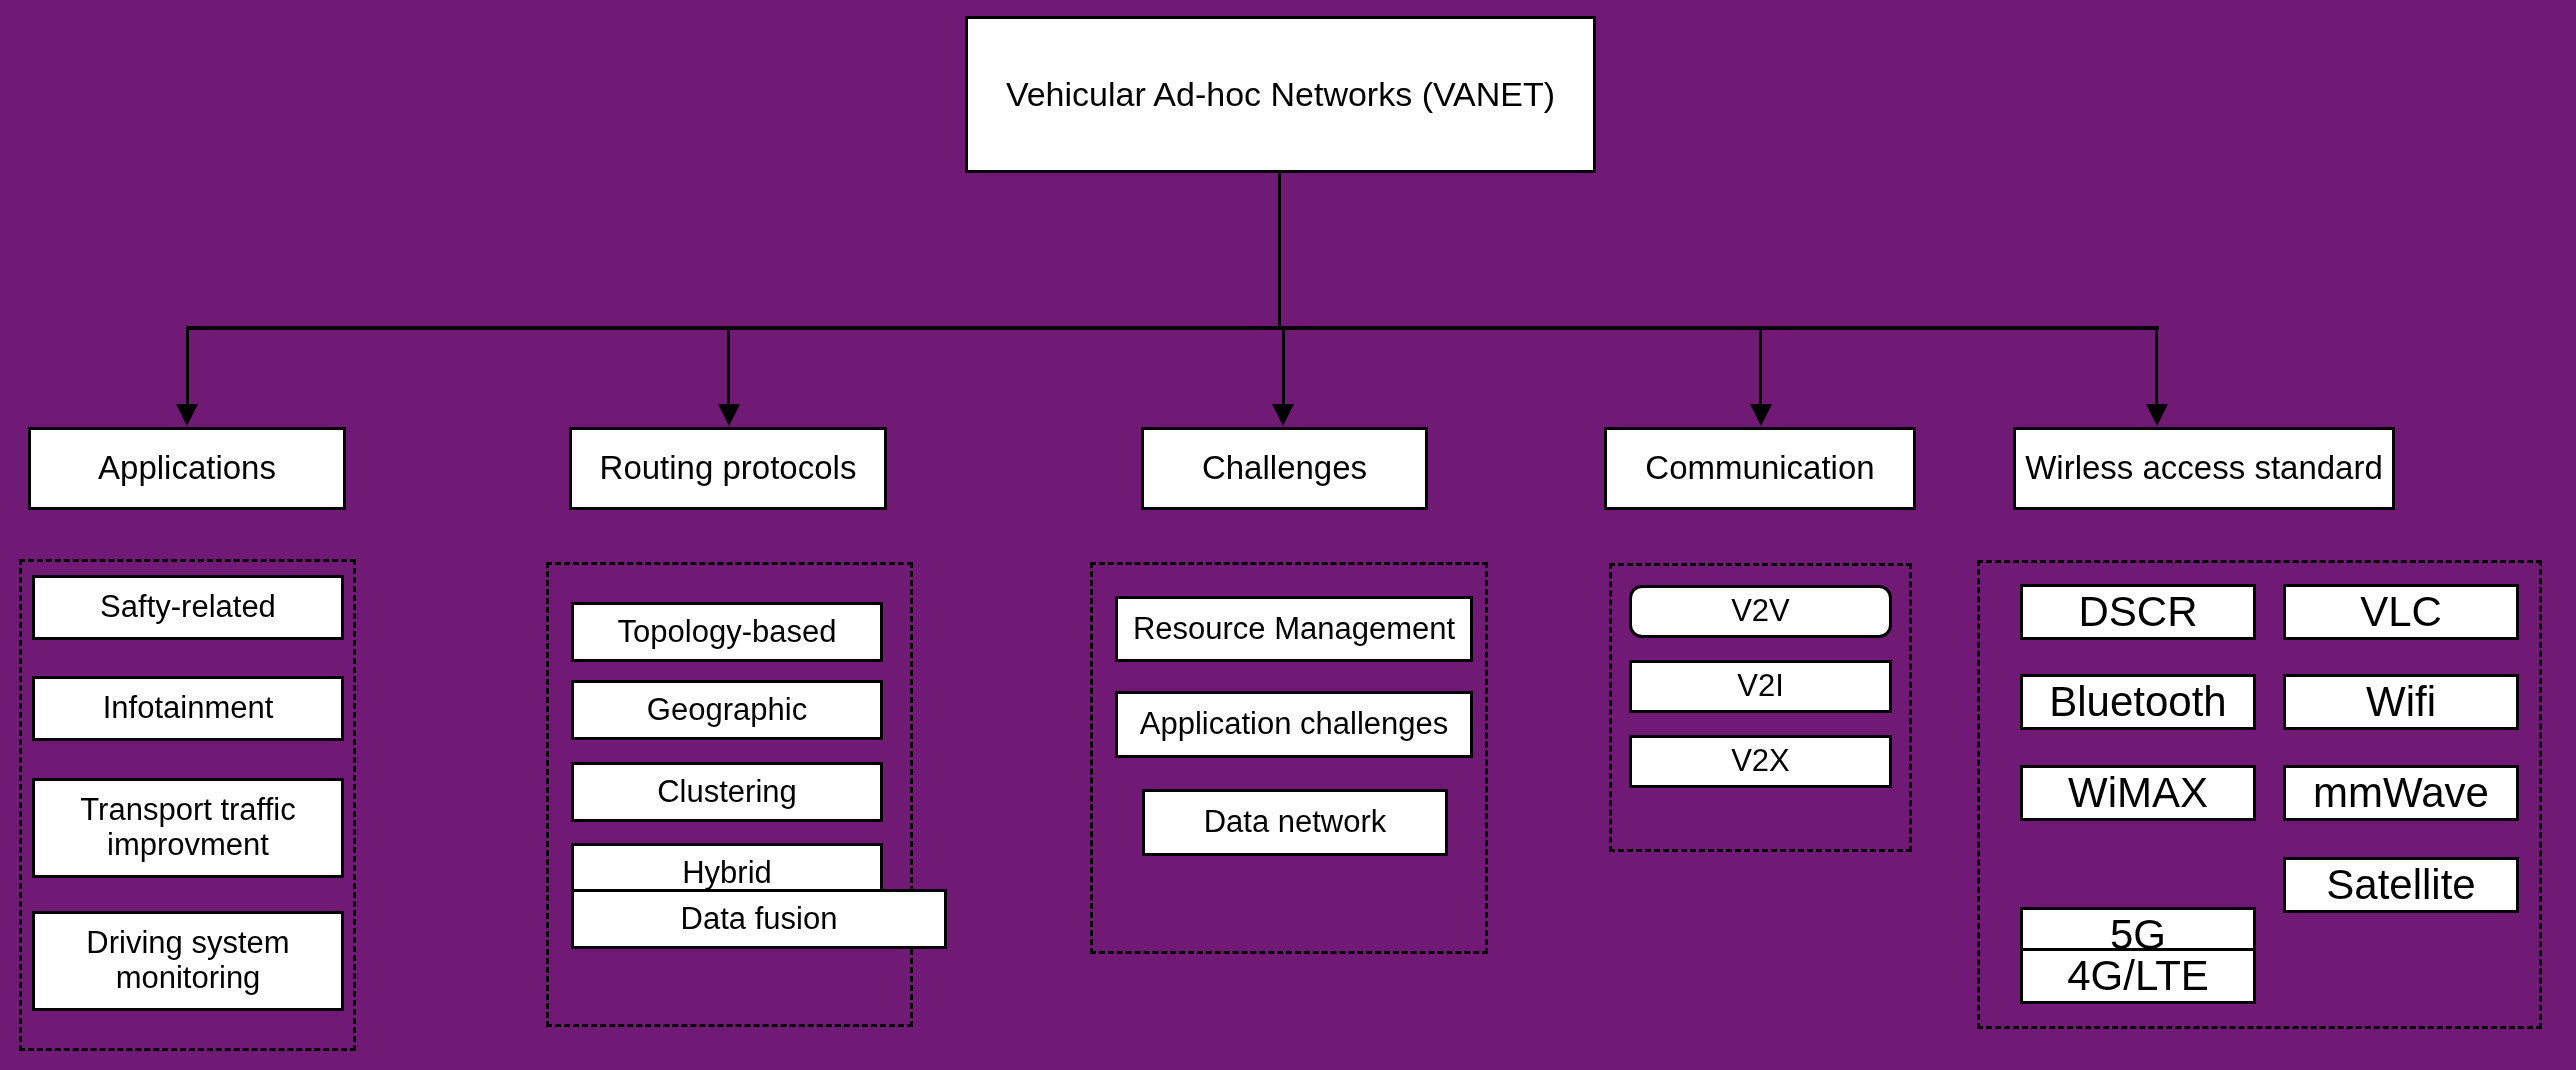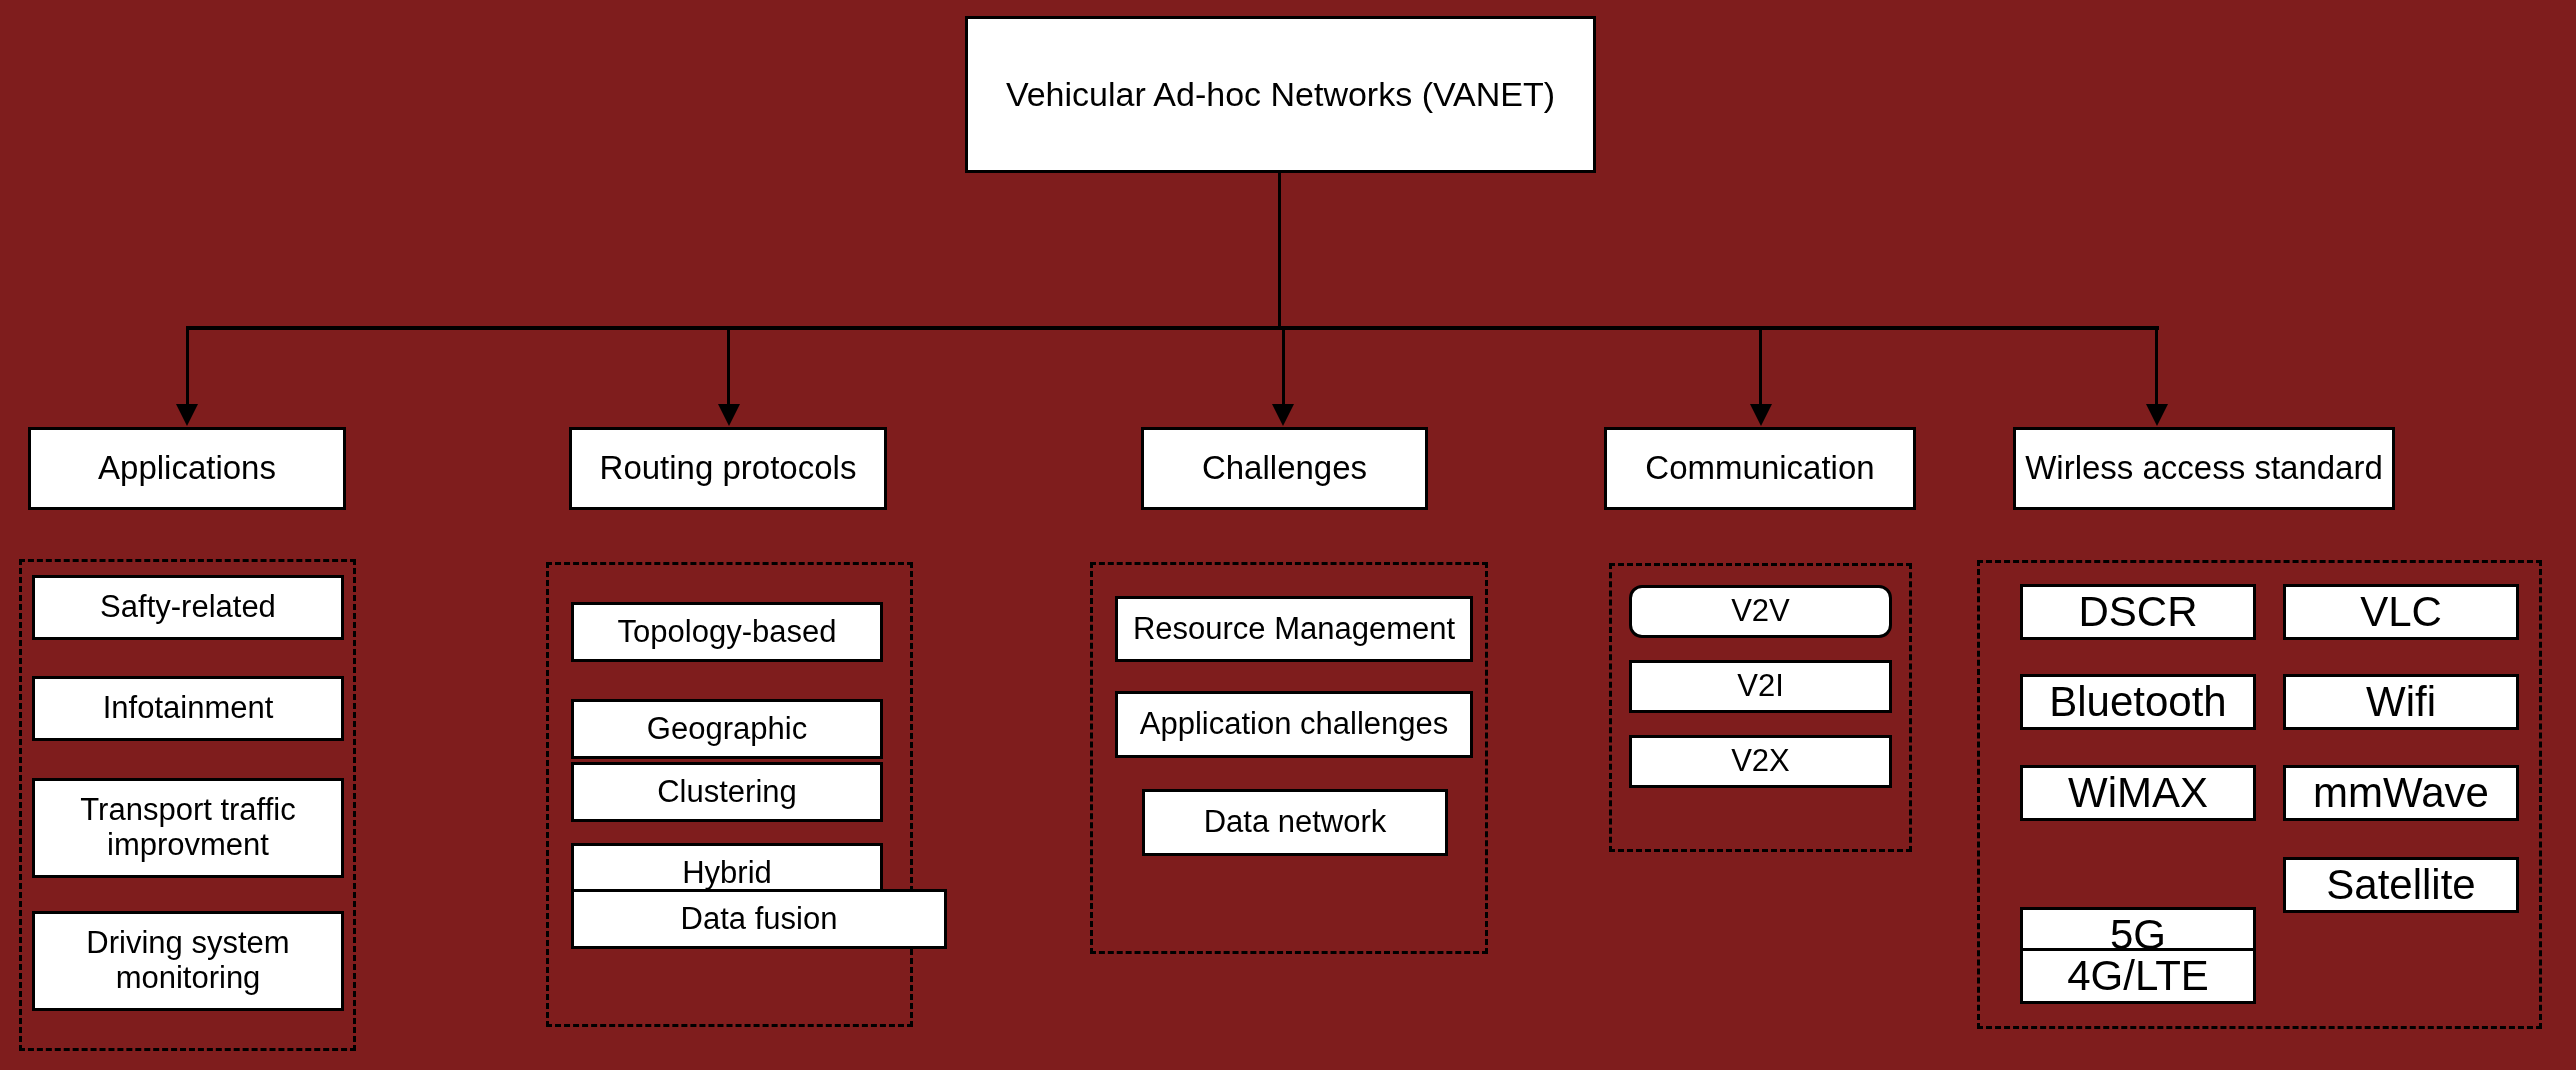--- a/index.html
+++ b/index.html
@@ -9,21 +9,21 @@
     background: #ffffff;
   }
   body {
     font-family: "Liberation Sans", sans-serif;
     color: #000000;
   }
   #canvas {
     position: relative;
     width: 2576px;
     height: 1071px;
-    background: #7f1d1d;
+    background: #701a75;
     overflow: hidden;
   }
 
   
   .node {
     position: absolute;
     box-sizing: border-box;
     border: 3.4px solid #000000;
     background: #ffffff;
     display: flex;
@@ -114,21 +114,21 @@
 
   <div class="node leaf" style="left:32px; top:911px; width:312px; height:100px;">
     <span>Driving system monitoring</span>
   </div>
 
   <div class="group" style="left:546px; top:562px; width:367px; height:465px;"></div>
 
   <div class="node leaf" style="left:571px; top:602px; width:312px; height:60px;">
     <span>Topology-based</span>
   </div>
-  <div class="node leaf" style="left:571px; top:680px; width:312px; height:60px;margin-top:19px;">
+  <div class="node leaf" style="left:571px; top:680px; width:312px; height:60px;">
     <span>Geographic</span>
   </div>
   <div class="node leaf" style="left:571px; top:762px; width:312px; height:60px;">
     <span>Clustering</span>
   </div>
   <div class="node leaf" style="left:571px; top:843px; width:312px; height:60px;">
     <span>Hybrid</span>
   </div>
   <div class="node leaf" style="left:571px; top:889px; width:376px; height:60px;">
     <span>Data fusion</span>

